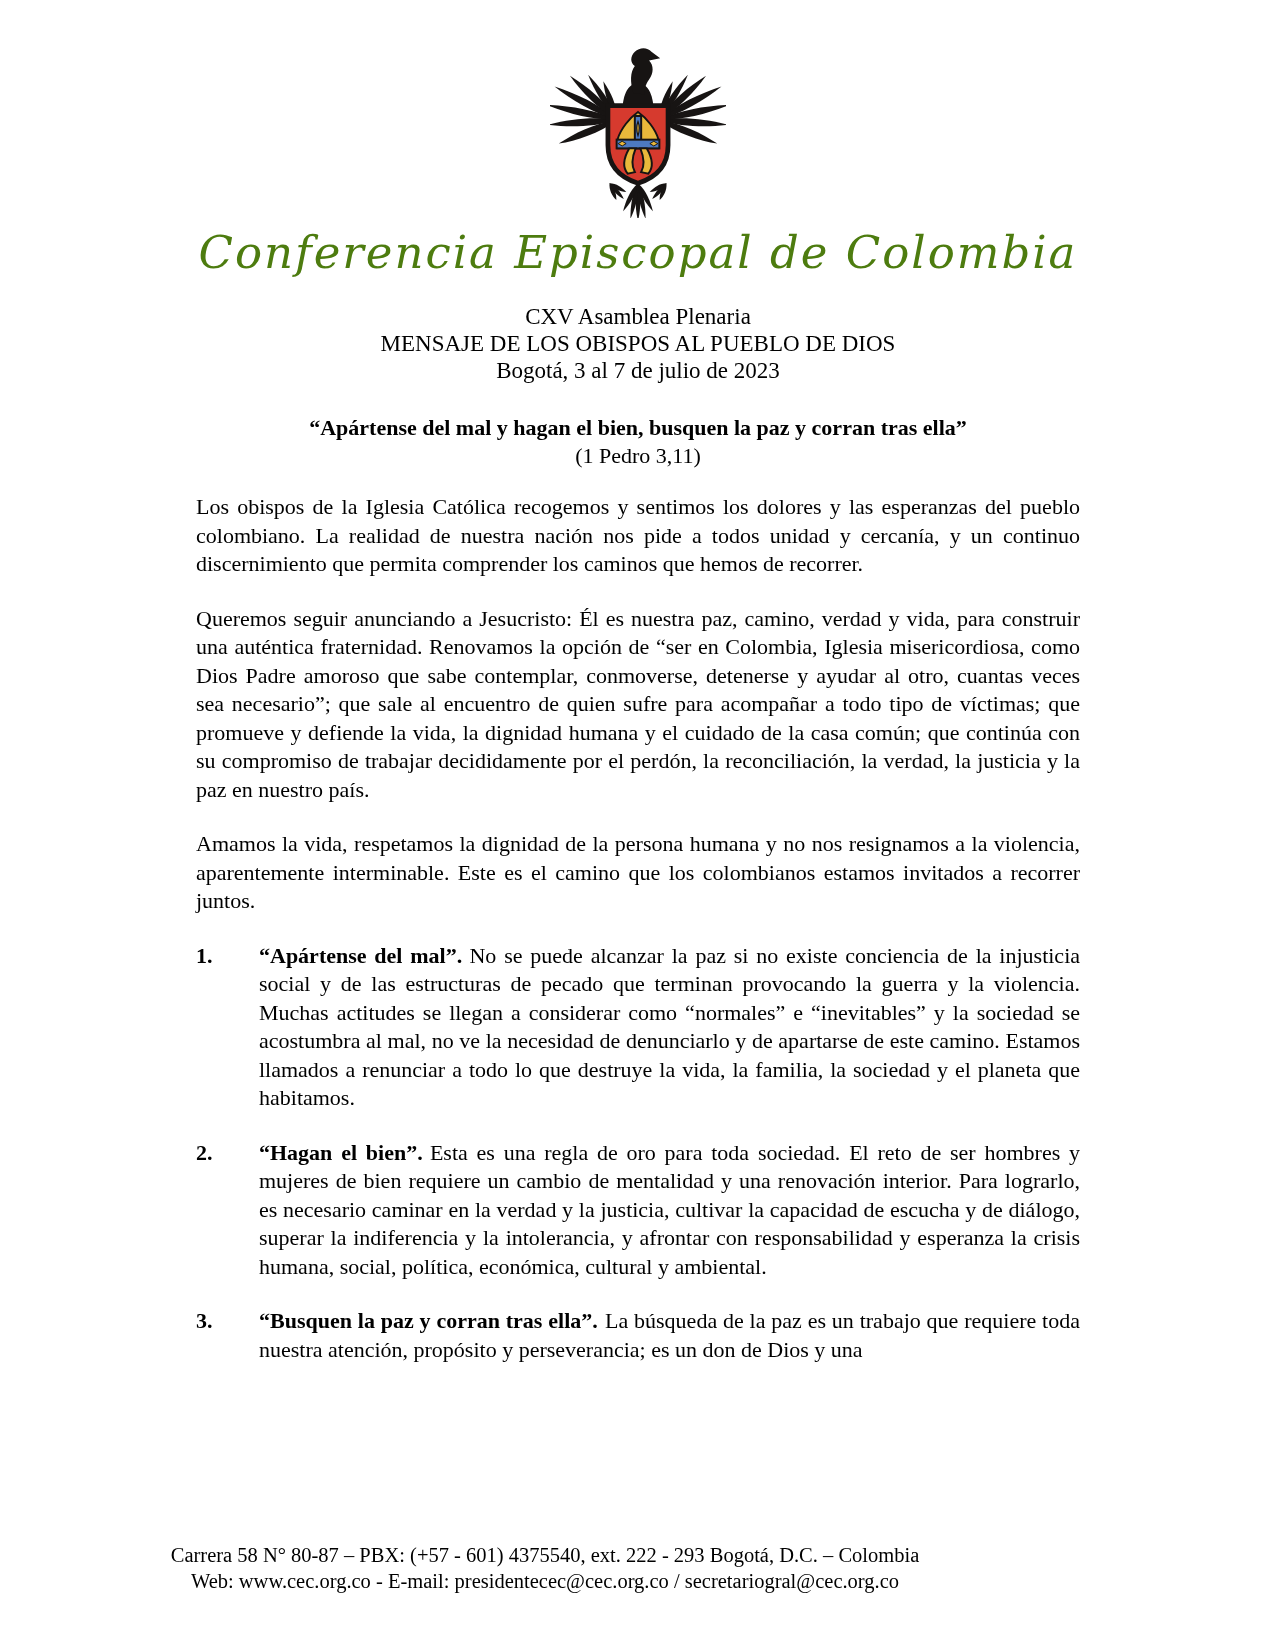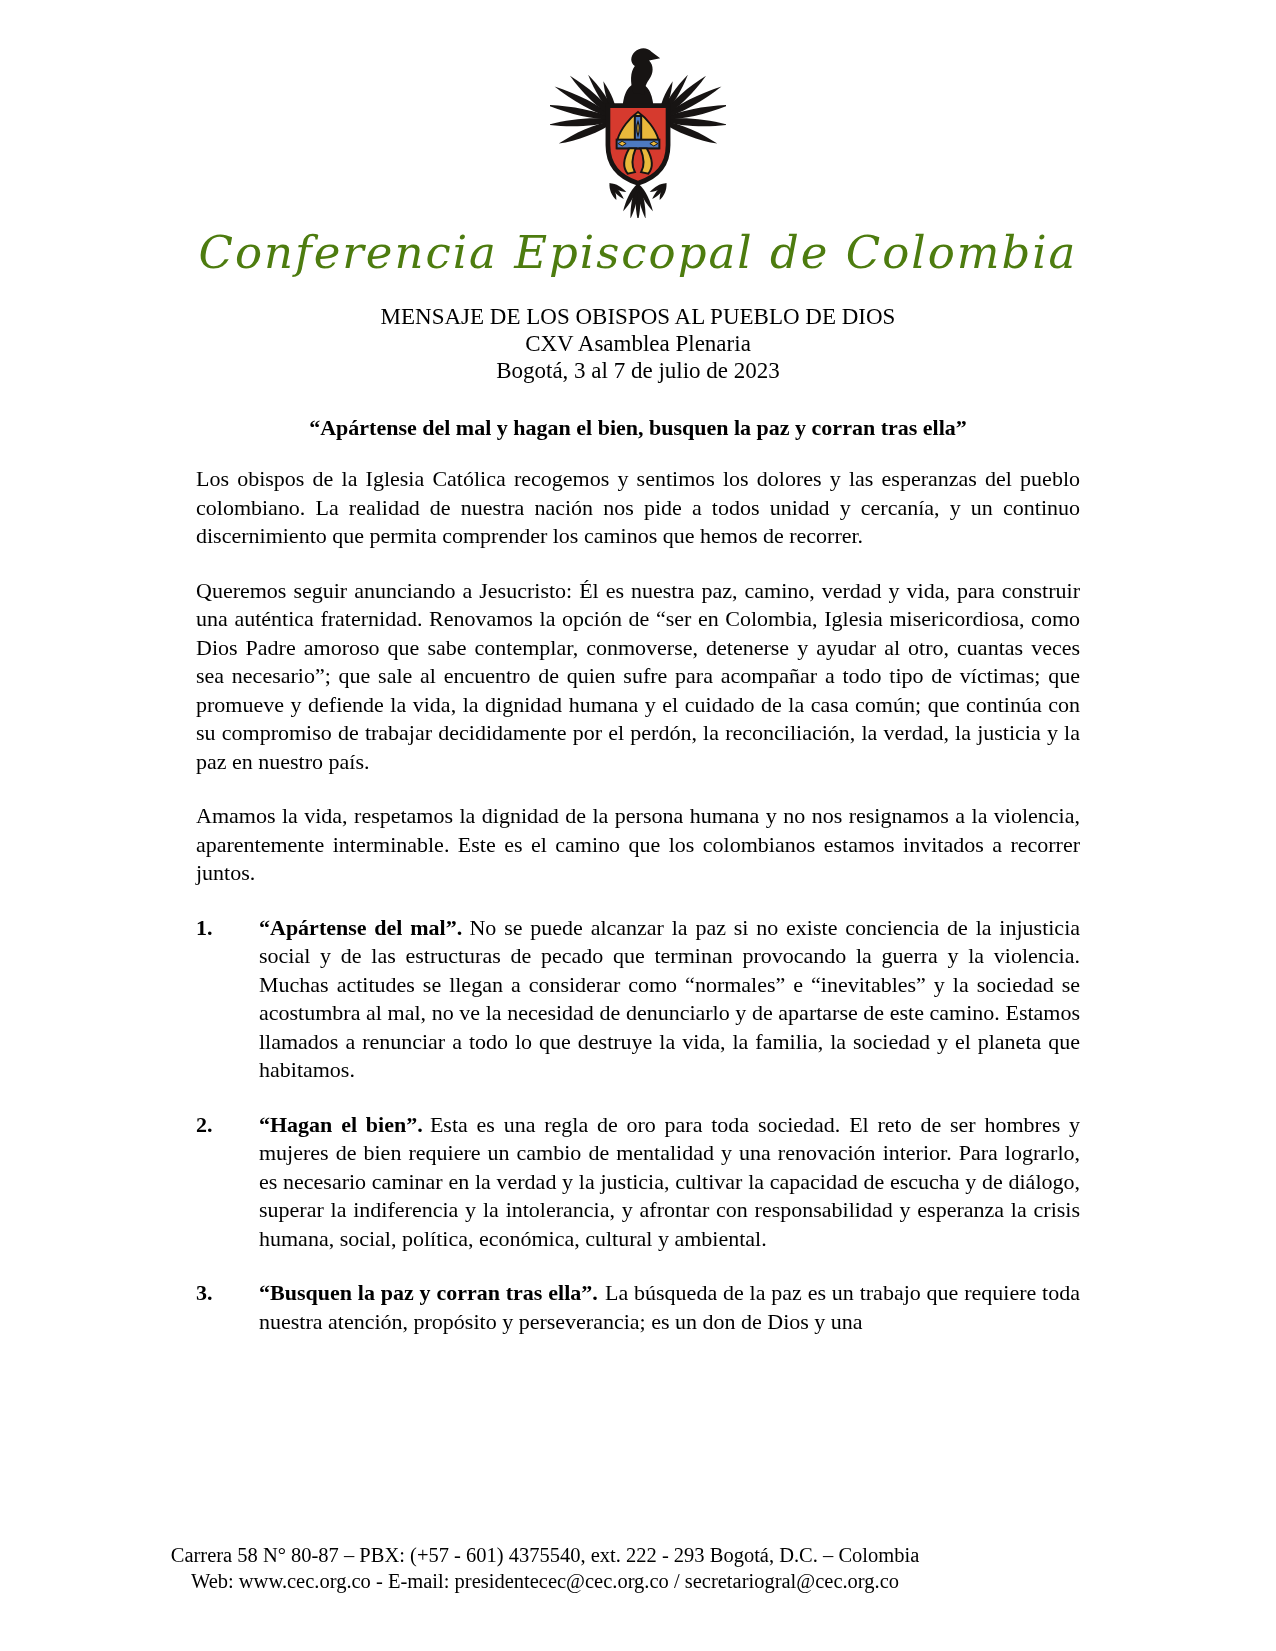--- a/index.html
+++ b/index.html
@@ -153,27 +153,28 @@
             <path d="M99,142 C91,156 90,166 97,174 L106,172 C101,163 103,152 107,142 Z" fill="#e9b83b"></path>
             <path d="M121,142 C129,156 130,166 123,174 L114,172 C119,163 117,152 113,142 Z" fill="#e9b83b"></path>
           </g>
         </svg>
       </span>
     </div>
 
     <div class="org-name">Conferencia Episcopal de Colombia</div>
 
     <div class="title-block">
+      <div>CXV Asamblea Plenaria</div>
       <div>MENSAJE DE LOS OBISPOS AL PUEBLO DE DIOS</div>
-      <div>CXV Asamblea Plenaria</div>
       <div>Bogotá, 3 al 7 de julio de 2023</div>
     </div>
 
     <div class="epigraph">
       <div class="quote">“Apártense del mal y hagan el bien, busquen la paz y corran tras ella”</div>
+      <div class="ref">(1 Pedro 3,11)</div>
     </div>
 
     <div class="body-text">
       <p class="para">Los obispos de la Iglesia Católica recogemos y sentimos los dolores y las esperanzas del pueblo colombiano. La realidad de nuestra nación nos pide a todos unidad y cercanía, y un continuo discernimiento que permita comprender los caminos que hemos de recorrer.</p>
       <p class="para">Queremos seguir anunciando a Jesucristo: Él es nuestra paz, camino, verdad y vida, para construir una auténtica fraternidad. Renovamos la opción de “ser en Colombia, Iglesia misericordiosa, como Dios Padre amoroso que sabe contemplar, conmoverse, detenerse y ayudar al otro, cuantas veces sea necesario”; que sale al encuentro de quien sufre para acompañar a todo tipo de víctimas; que promueve y defiende la vida, la dignidad humana y el cuidado de la casa común; que continúa con su compromiso de trabajar decididamente por el perdón, la reconciliación, la verdad, la justicia y la paz en nuestro país.</p>
       <p class="para">Amamos la vida, respetamos la dignidad de la persona humana y no nos resignamos a la violencia, aparentemente interminable. Este es el camino que los colombianos estamos invitados a recorrer juntos.</p>
 
       <div class="list-item">
         <div class="num">1.</div>
         <div class="item-text">

